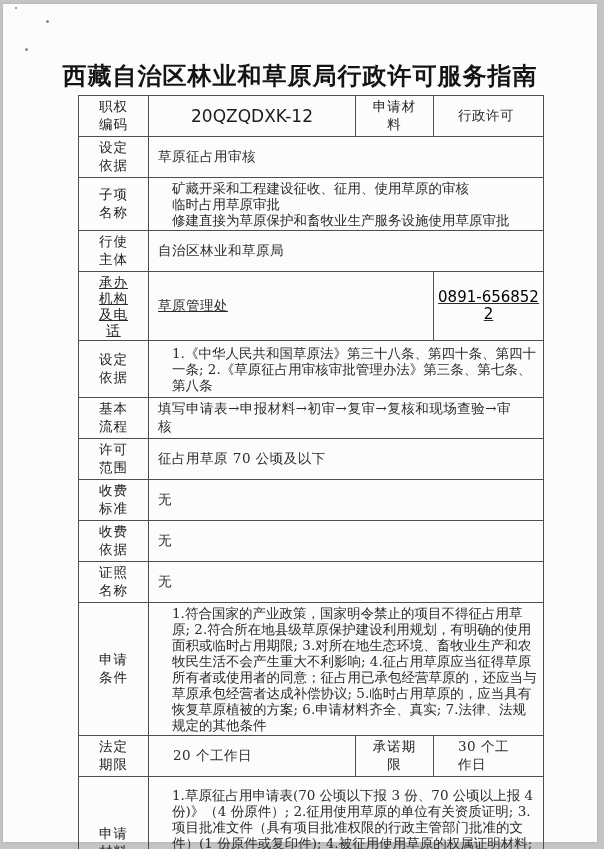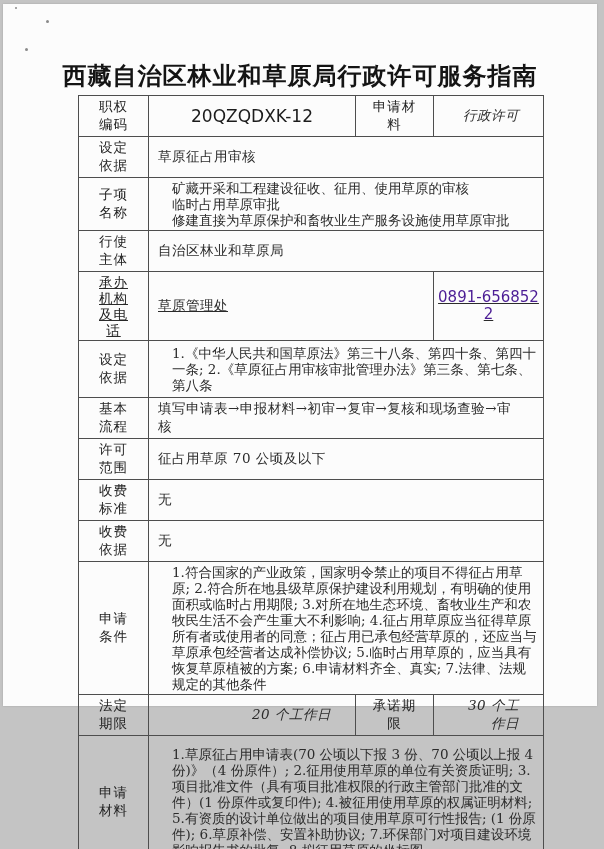--- a/index.html
+++ b/index.html
@@ -3,21 +3,21 @@
 <meta charset="utf-8">
 <style>
   html,body{margin:0;padding:0;}
   body{
     width:604px;height:849px;position:relative;
     background:#c4c4c4;
     font-family:"DejaVu Serif","Liberation Serif",serif;
     color:#2b2b2b;overflow:hidden;
   }
   .page{
-    position:absolute;left:3px;top:4px;width:594px;height:702px;
+    position:absolute;left:3px;top:4px;width:594px;height:838px;
     background:#fcfcfc;
     box-shadow:0 0 2px rgba(0,0,0,.15);
   }
   .speck{position:absolute;background:#8a8a8a;border-radius:50%;}
   .title{
     margin:57px 0 4px 0;text-align:center;
     font-size:24px;font-weight:bold;letter-spacing:1px;color:#141414;
     line-height:30px;
   }
   .table-wrap{position:relative;width:465px;margin:0 0 0 75px;}
@@ -25,30 +25,30 @@
     border-collapse:collapse;table-layout:fixed;width:465px;
     font-size:13.5px;
   }
   td{
     border:1px solid #4e4e4e;vertical-align:middle;
     padding:2px 24px;overflow:hidden;
   }
   table{border:1px solid #3c3c3c;}
   .lbl{text-align:center;letter-spacing:1px;padding:2px 15px;color:#222;}
   .val{text-align:left;letter-spacing:0.5px;padding-left:9px;}
-  .ctr{text-align:right;letter-spacing:0.5px;font-style:italic;}
+  .ctr{text-align:left;letter-spacing:0.5px;}
   .long{letter-spacing:0;line-height:16px;font-size:13.5px;padding:2px 6px 2px 23px;}
   .code{
     font-family:"DejaVu Sans","Liberation Sans",sans-serif;
     font-size:17px;text-align:center;letter-spacing:0;color:#1c1c1c;
   }
   .phone{
     font-family:"DejaVu Sans","Liberation Sans",sans-serif;
     font-size:15px;text-align:center;word-break:break-all;
-    line-height:17px;padding:1px 4px;color:#4c1d95;
+    line-height:17px;padding:1px 4px;color:#000000;
   }
   .sub-line{line-height:16px;white-space:nowrap;}
   .lbl-line{line-height:16px;}
   .corner-blob{
     position:absolute;right:-2px;bottom:-4px;width:6px;height:12px;
     background:#3a3a3a;border-radius:1px;
   }
 </style>
 </head>
 <body>
@@ -124,20 +124,24 @@
       <tr style="height:28px;">
         <td class="lbl">收费标准</td>
         <td class="val" colspan="3">无</td>
       </tr>
 
       <tr style="height:26px;">
         <td class="lbl">收费依据</td>
         <td class="val" colspan="3">无</td>
       </tr>
 
+      <tr style="height:24px;">
+        <td class="lbl">证照名称</td>
+        <td class="val" colspan="3">无</td>
+      </tr>
 
 
       <tr style="height:113px;">
         <td class="lbl">申请条件</td>
         <td class="val long" colspan="3">1.符合国家的产业政策，国家明令禁止的项目不得征占用草原; 2.符合所在地县级草原保护建设利用规划，有明确的使用面积或临时占用期限; 3.对所在地生态环境、畜牧业生产和农牧民生活不会产生重大不利影响; 4.征占用草原应当征得草原所有者或使用者的同意；征占用已承包经营草原的，还应当与草原承包经营者达成补偿协议; 5.临时占用草原的，应当具有恢复草原植被的方案; 6.申请材料齐全、真实; 7.法律、法规规定的其他条件</td>
       </tr>
 
       <tr style="height:24px;">
         <td class="lbl">法定期限</td>
         <td class="ctr">20 个工作日</td>

